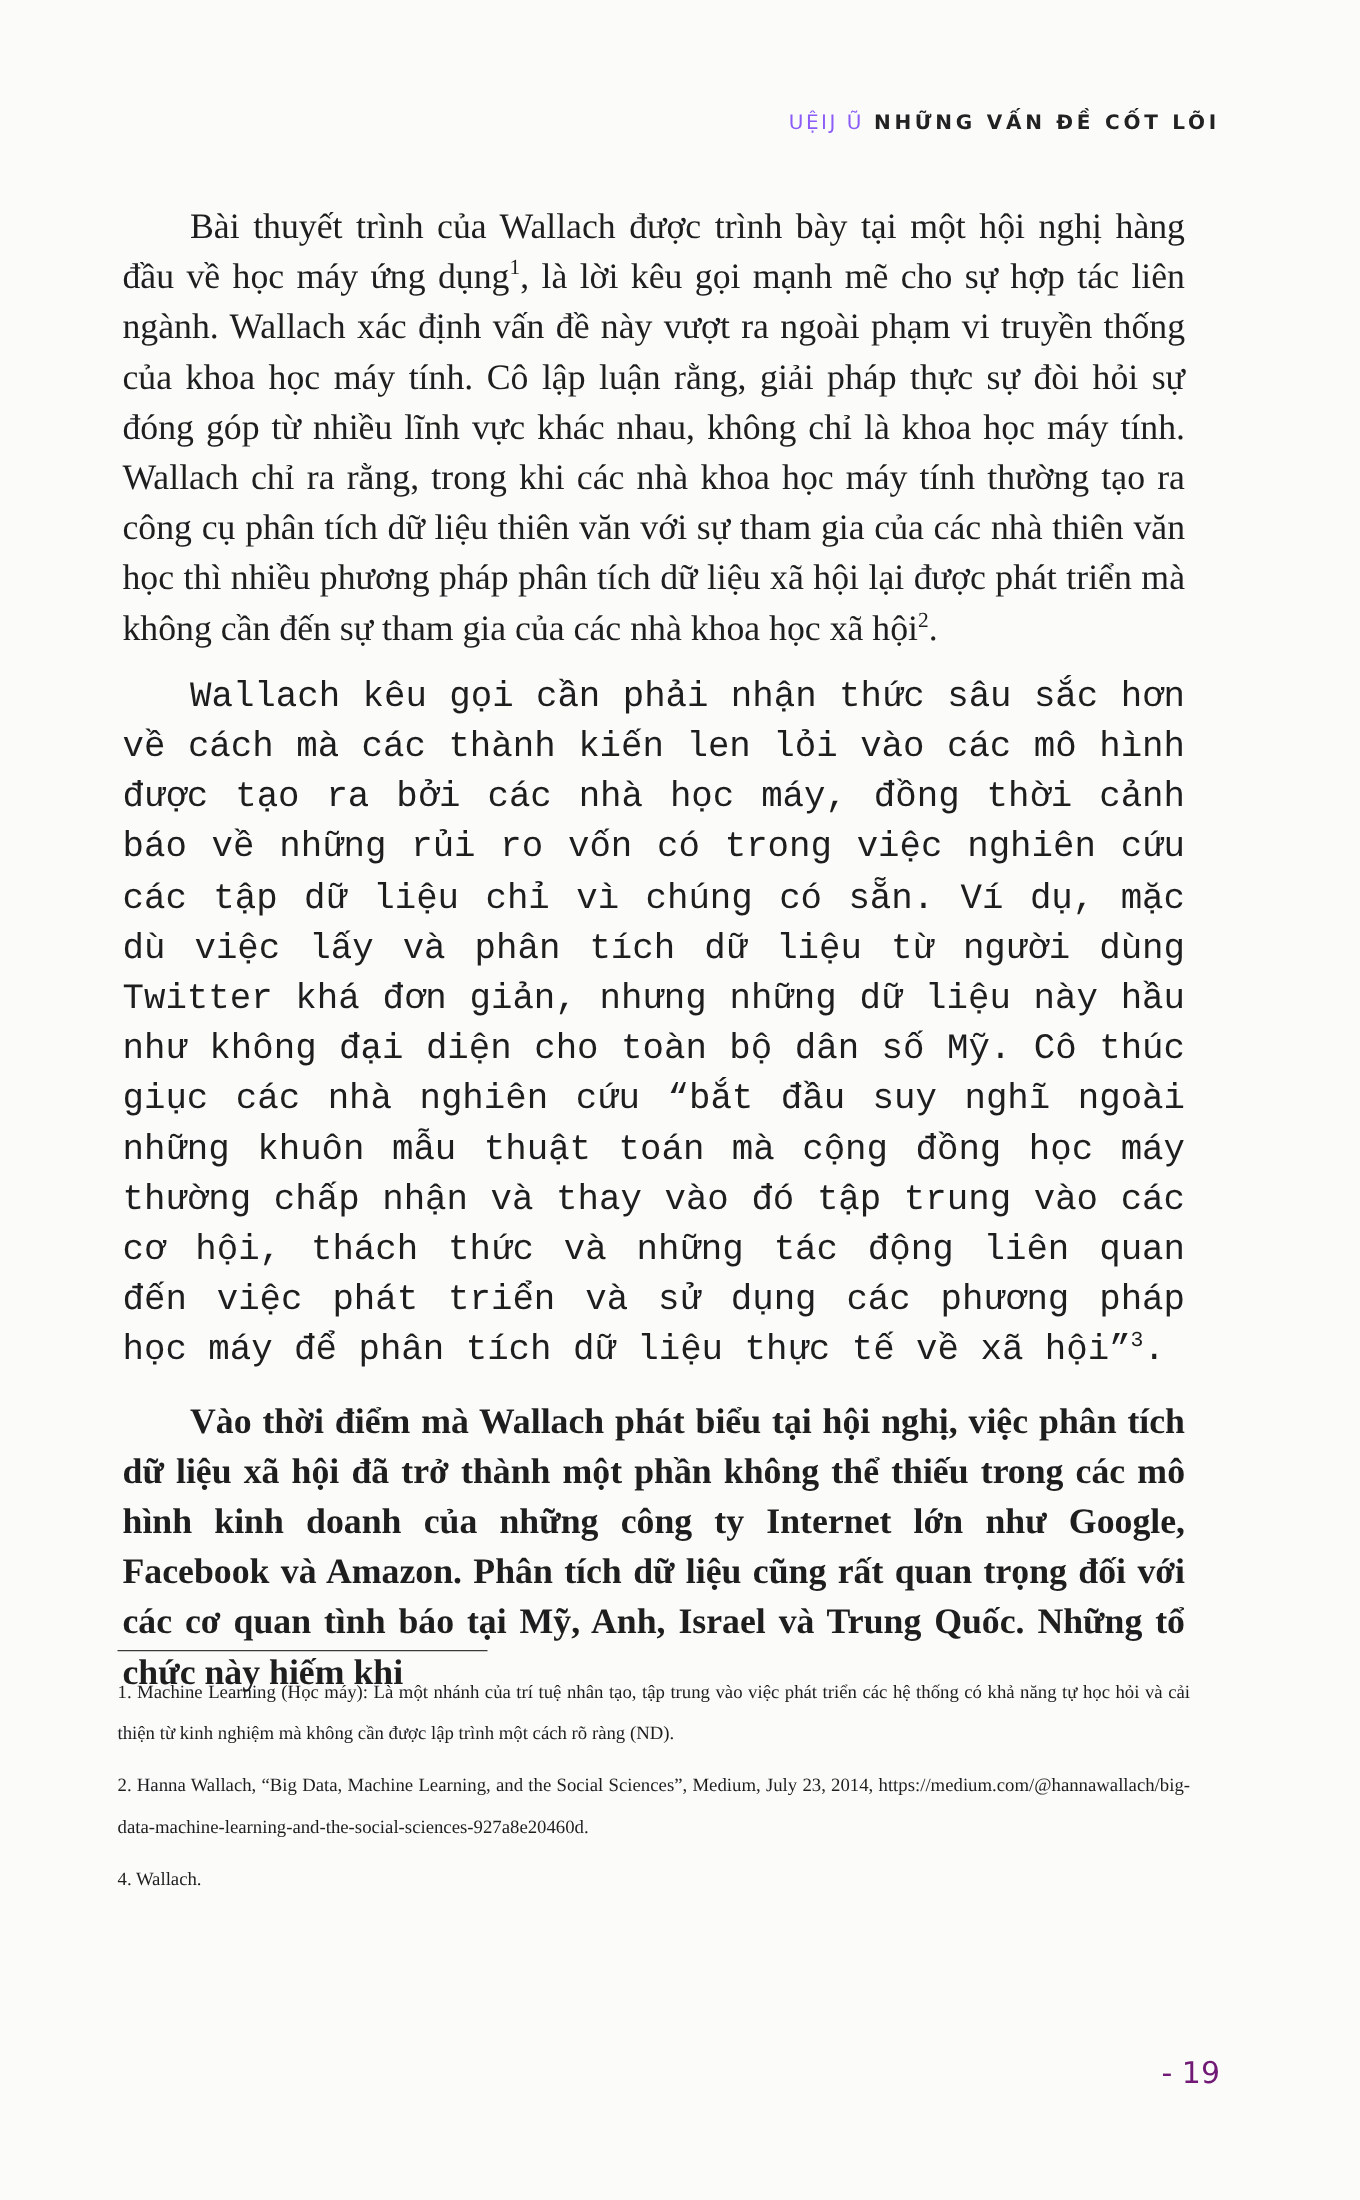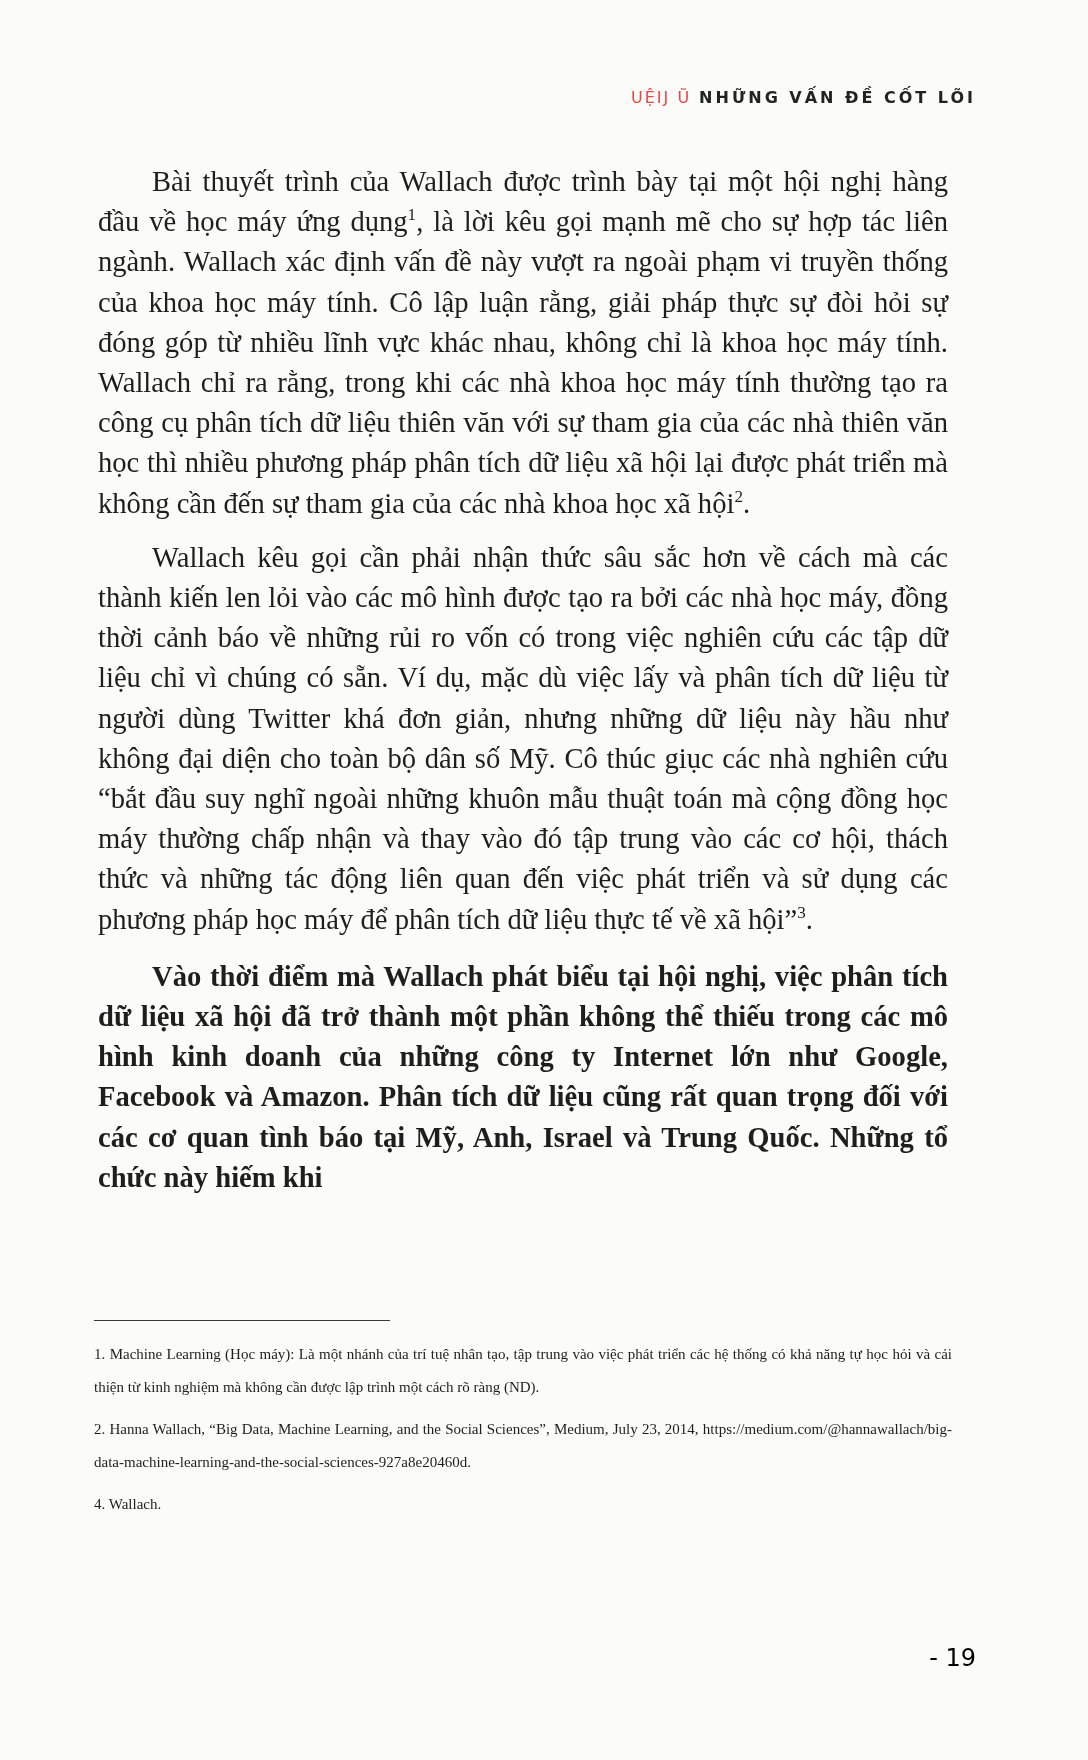--- a/index.html
+++ b/index.html
@@ -18,21 +18,21 @@
       position: absolute;
       top: 88px;
       right: 112px;
       font-family: "DejaVu Sans", sans-serif;
       font-size: 16px;
       letter-spacing: 3px;
       font-weight: 600;
       color: #222;
     }
     .running-header .ghost {
-      color: #ef4444;
+      color: #8b5cf6;
       font-weight: 400;
       margin-right: 8px;
       letter-spacing: 2px;
     }
     .main-text {
       position: absolute;
       left: 94px;
       top: 158px;
       width: 858px;
       font-family: "Liberation Serif", serif;
@@ -42,20 +42,21 @@
     }
     .main-text p {
       margin: 4px;
       text-indent: 54px;
     }
     .main-text p + p {
       margin-top: 15px;
     }
     .main-text p.para-2 {
       margin-top: 14px;
+      font-family: Liberation Mono, monospace;
     }
     .main-text p.para-3 {
       margin-top: 17px;
       font-weight: bold;
     }
     sup {
       font-size: 60%;
       line-height: 0;
       vertical-align: super;
     }
@@ -82,21 +83,21 @@
     }
     .footnotes .fn + .fn {
       margin-top: 10px;
     }
     .page-number {
       position: absolute;
       top: 1644px;
       right: 112px;
       font-family: "DejaVu Sans", sans-serif;
       font-size: 24px;
-      color: #000000;
+      color: #701a75;
     }
   </style>
 </head>
 <body>
 
 <div class="running-header">
   <span class="ghost">UỆIJ Ũ</span><span>NHỮNG VẤN ĐỀ CỐT LÕI</span>
 </div>
 
 <div class="main-text">

